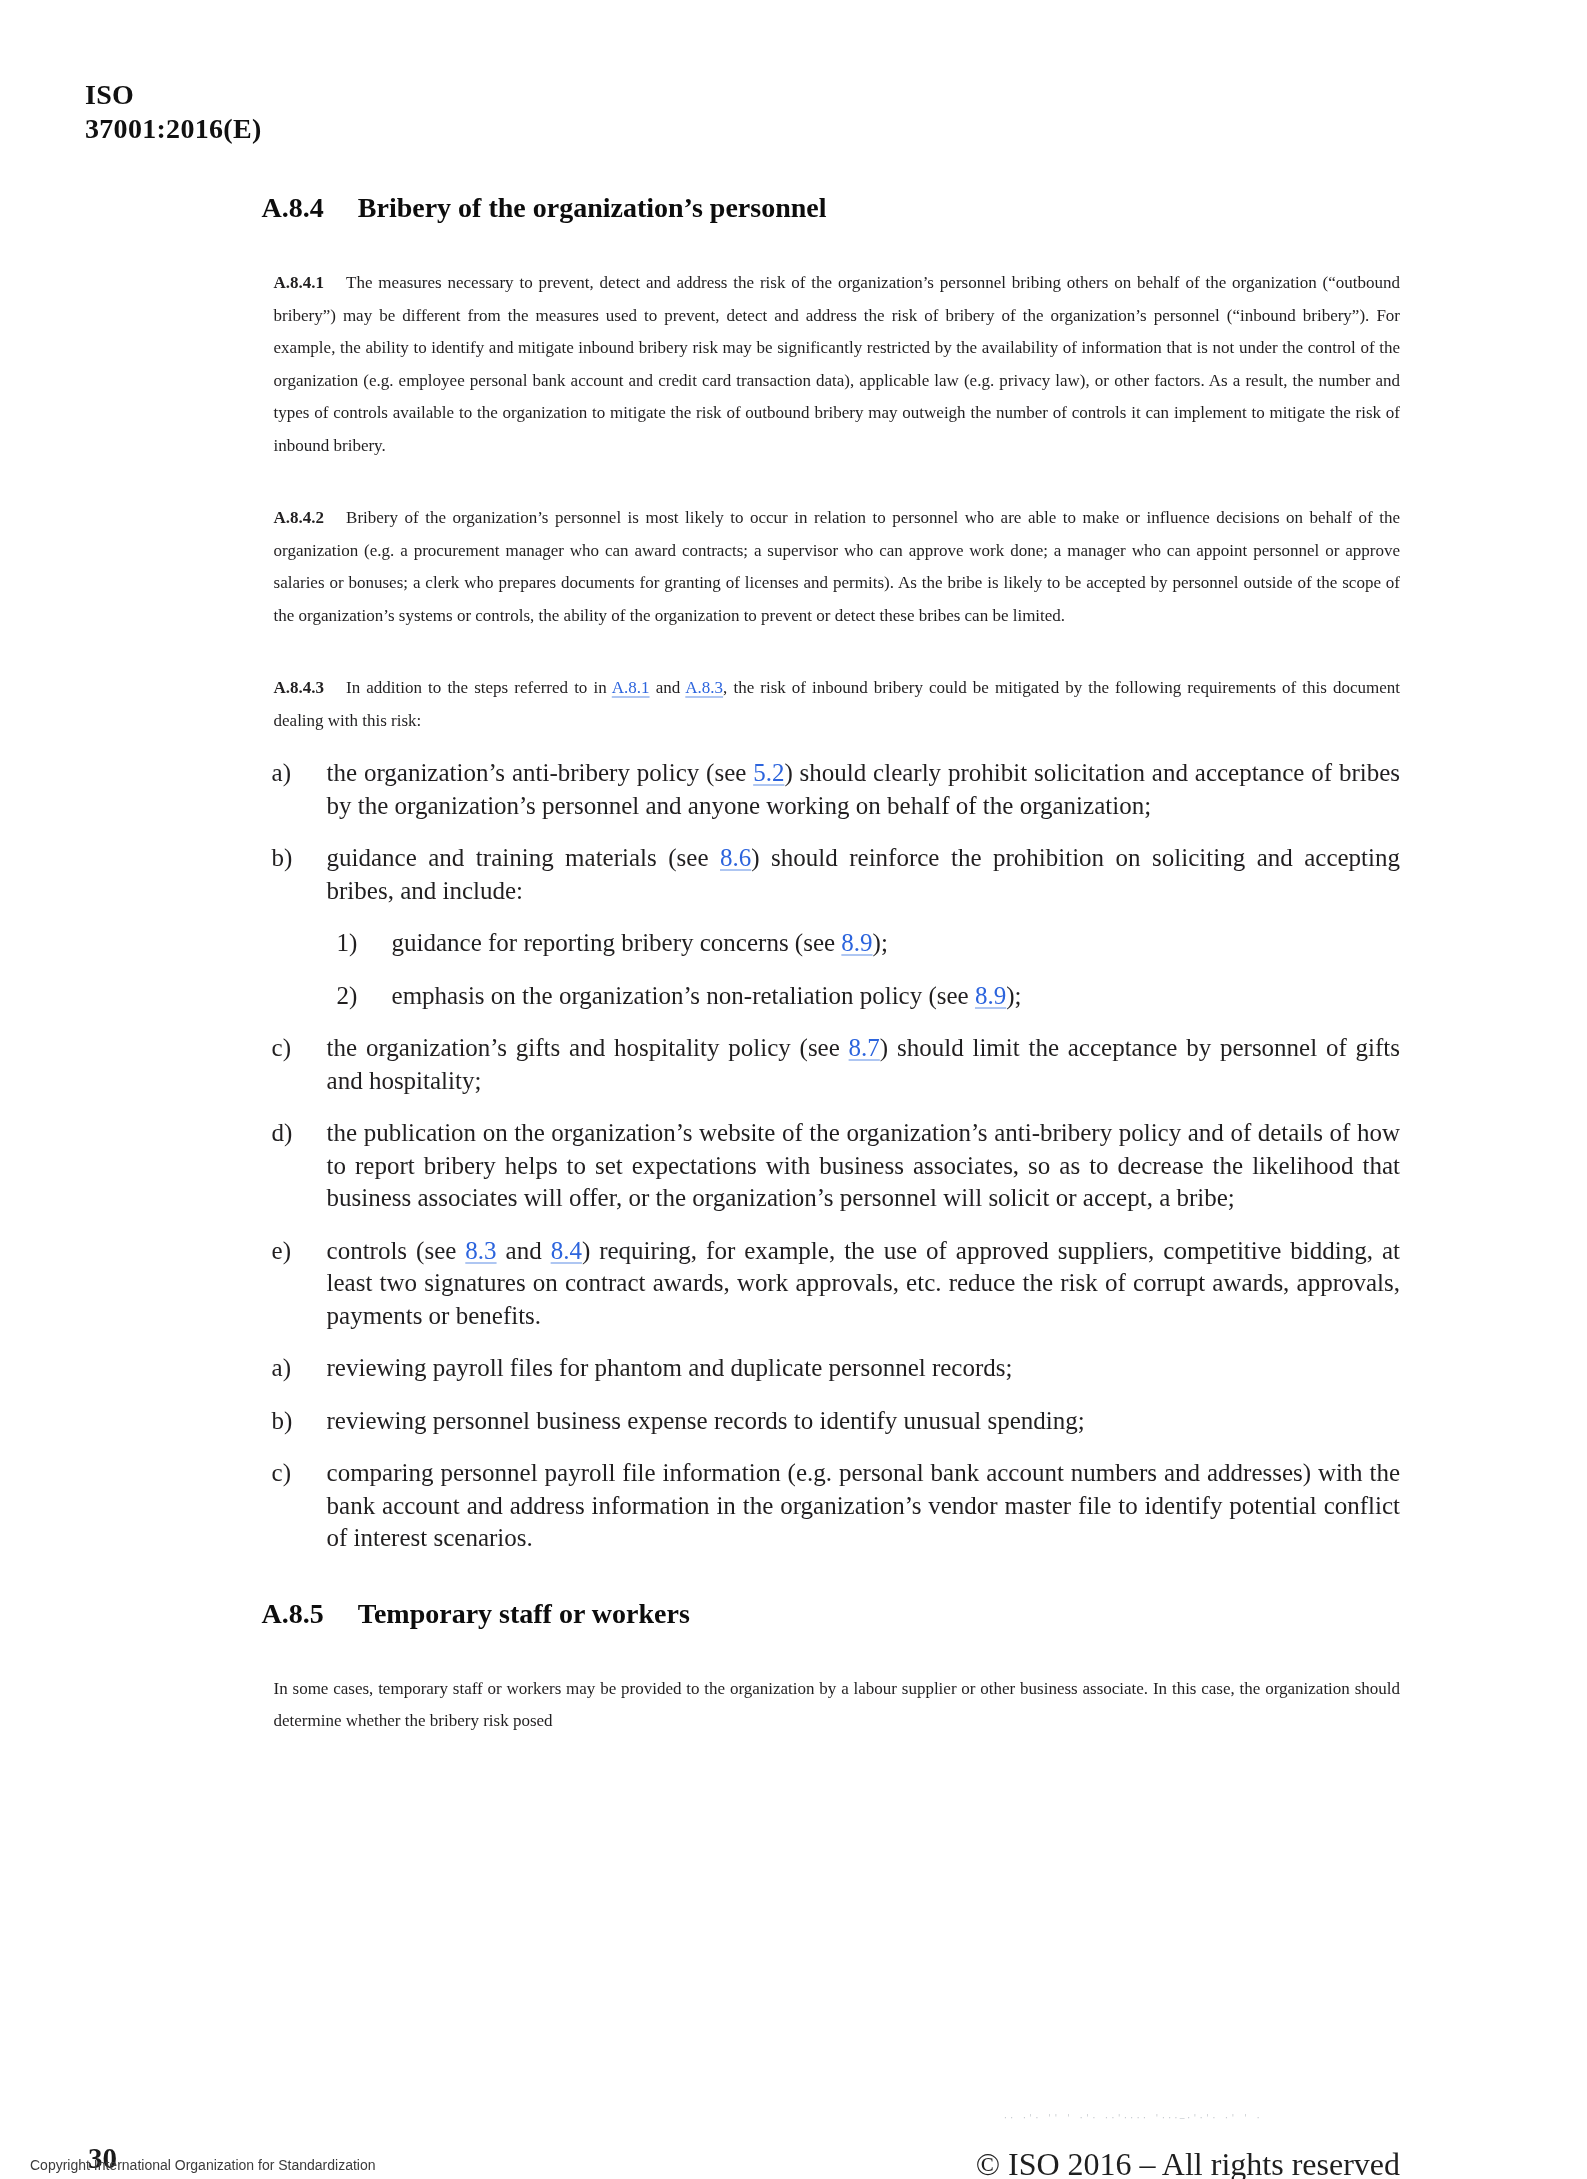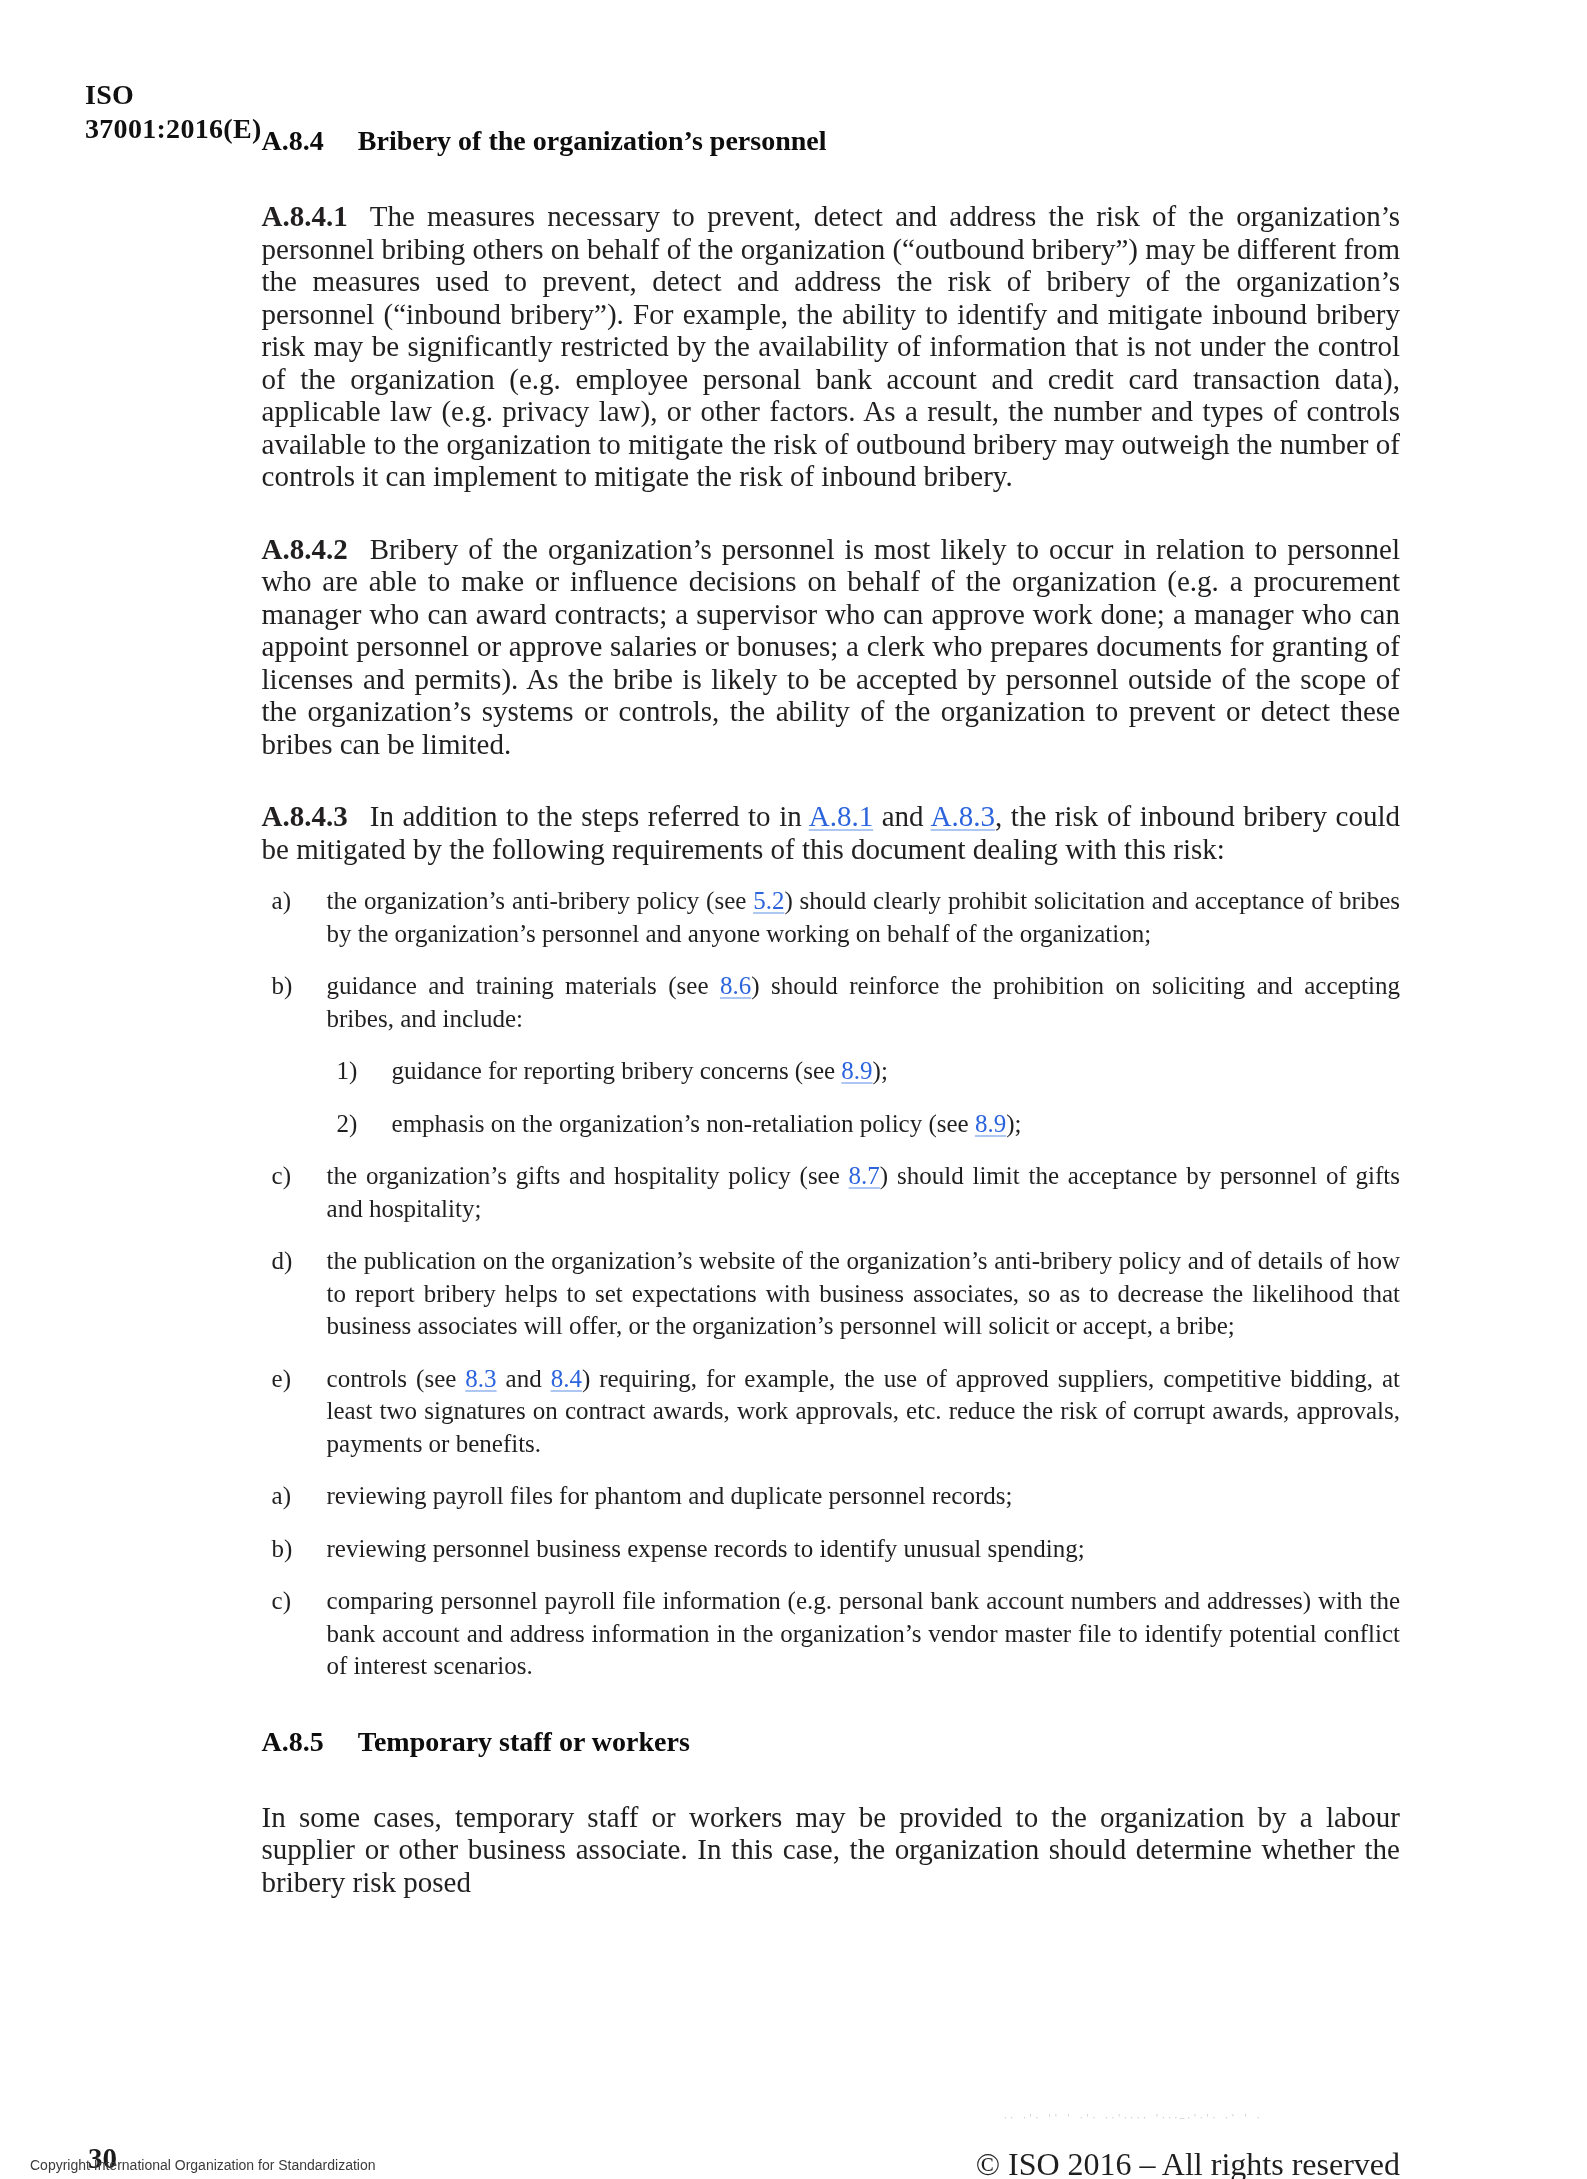--- a/index.html
+++ b/index.html
@@ -28,25 +28,25 @@
     letter-spacing: 0.3px;
   }
   .content { display: flex; flex-direction: column; }
   .h2 {
     font-size: 28px;
     font-weight: bold;
     color: #0d0d0d;
     margin: 40px 0 0 0;
     line-height: 38px;
   }
-  .h2:first-child { margin-top: 44px; }
+  .h2:first-child { margin-top: 111px; }
   .hnum { margin-right: 34px; }
   .p {
-    margin: 40px 0 0 0;
-    font-size: 29px;
+    margin: 40px 0 0 12px;
+    font-size: 17px;
     line-height: 32.5px;
     text-align: justify;
   }
   .clabel { font-weight: bold; padding-right: 22px; }
   .li {
     margin: 20px 0 0 0;
     display: flex;
     align-items: flex-start;
     font-size: 25px;
     line-height: 32.5px;

